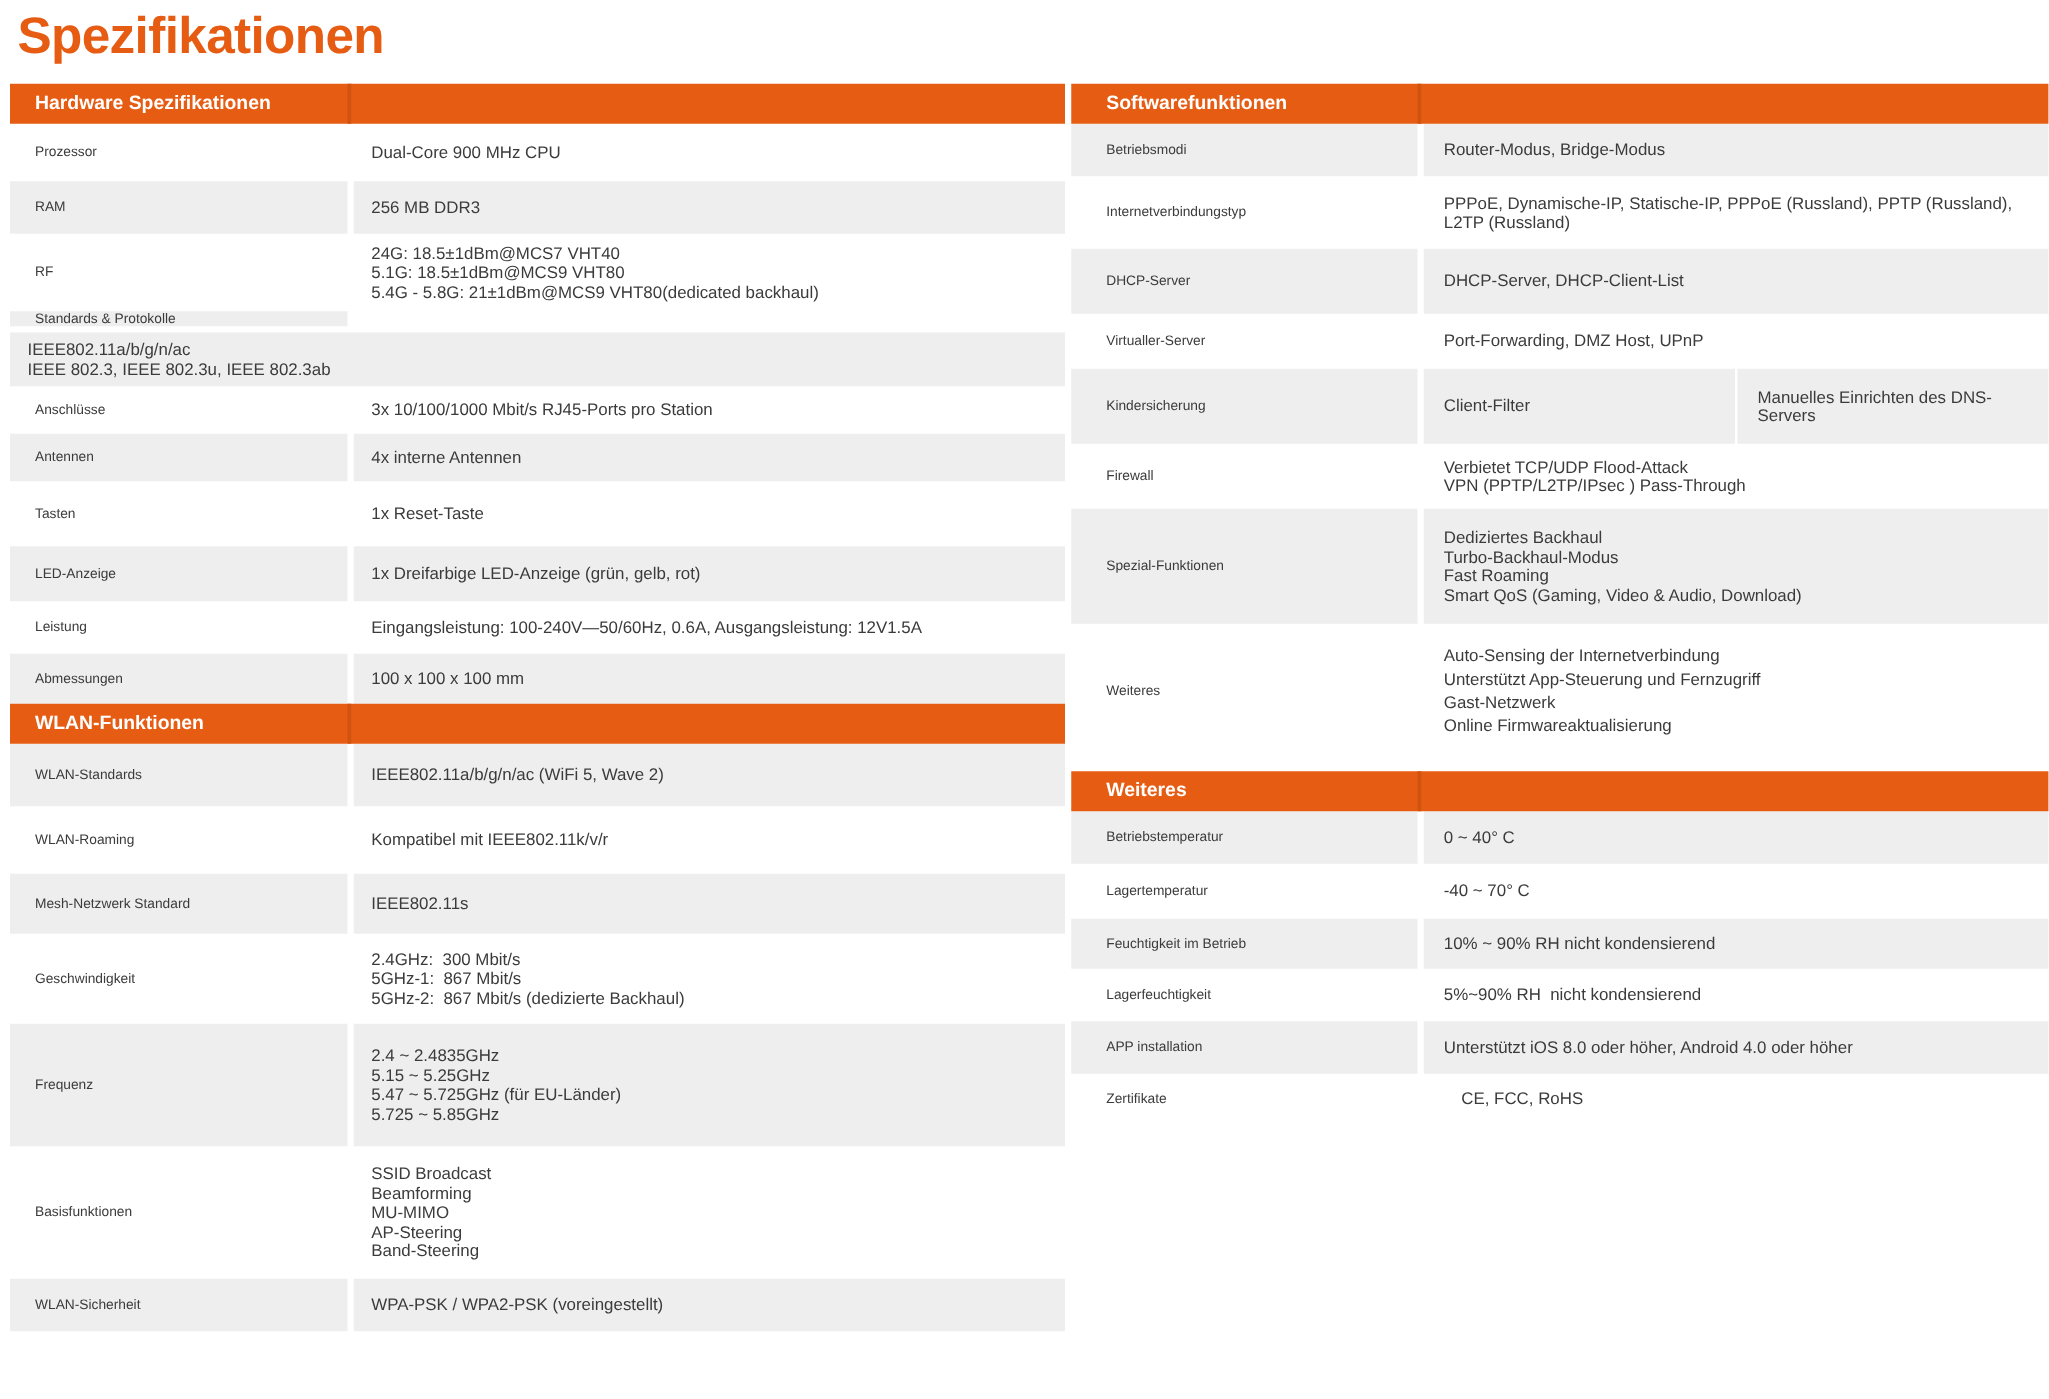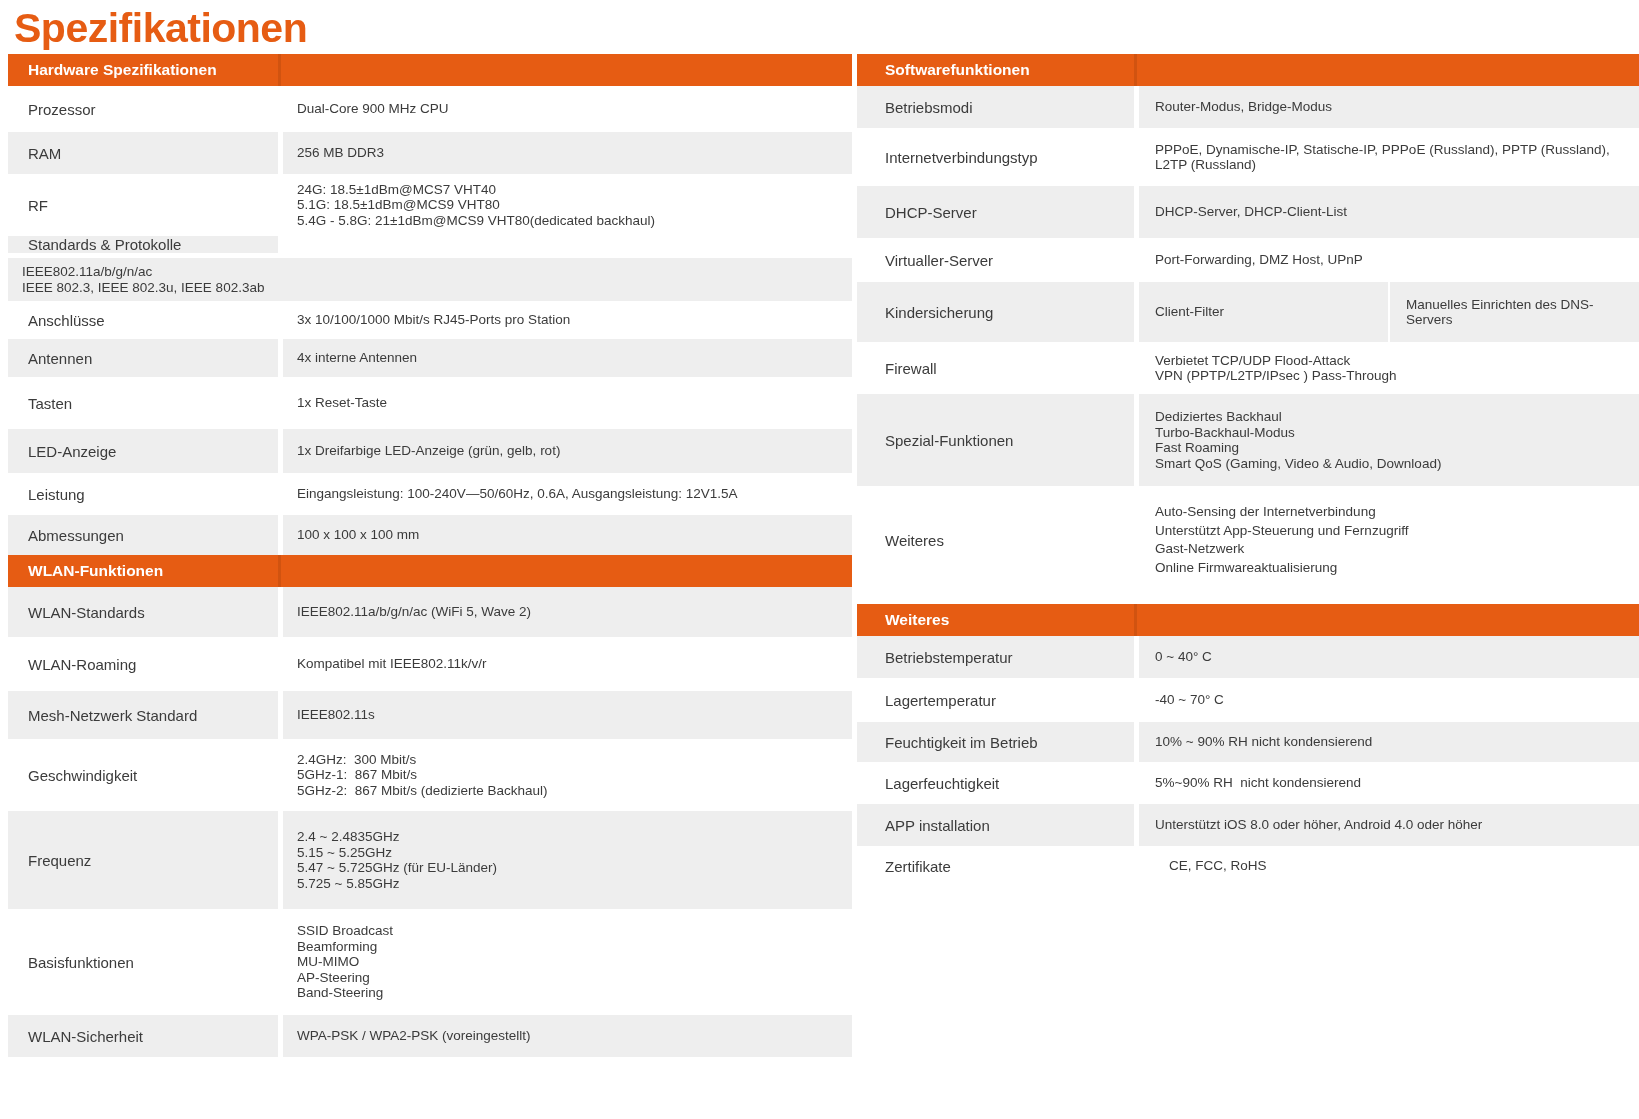--- a/index.html
+++ b/index.html
@@ -15,21 +15,21 @@
   .page-title {
     margin:5px 0 0 14px;
     font-size:41px;
     font-weight:600;
     letter-spacing:-0.5px;
     color:var(--title,#e65c13);
   }
   .columns {
     display:flex;
     gap:5px;
-    margin-top:2px;
+    margin-top:15px;
     padding-left:8px;
   }
   .col { display:flex; flex-direction:column; }
   .col-left  { width:844px; flex:0 0 844px; }
   .col-right { flex:1 1 auto; min-width:0; }
 
   .section { display:flex; flex-direction:column; }
   .col-right .section + .section { margin-top:10px; }
 
   .section-header {
@@ -53,21 +53,21 @@
   }
   .col-left  .section-header::after { left:270px; }
   .col-right .section-header::after { left:277px; }
 
   .spec-row { display:flex; gap:5px; }
   .cell {
     display:flex;
     flex-direction:column;
     justify-content:center;
   }
-  .label-cell { flex:0 0 auto; font-size:15px; }
+  .label-cell { flex:0 0 auto; font-size:11px; }
   .col-left  .label-cell { width:270px; padding-left:20px; }
   .col-right .label-cell { width:277px; padding-left:28px; }
   .value-cell { flex:1 1 auto; min-width:0; padding-top:6px; padding-bottom:6px; }
   .col-left  .value-cell { padding-left:14px; }
   .col-right .value-cell { padding-left:16px; }
 
   .spec-row.shaded .cell { background:var(--row-shade,#eeeeee); }
 
   .value-line {
     font-size:13.5px;

